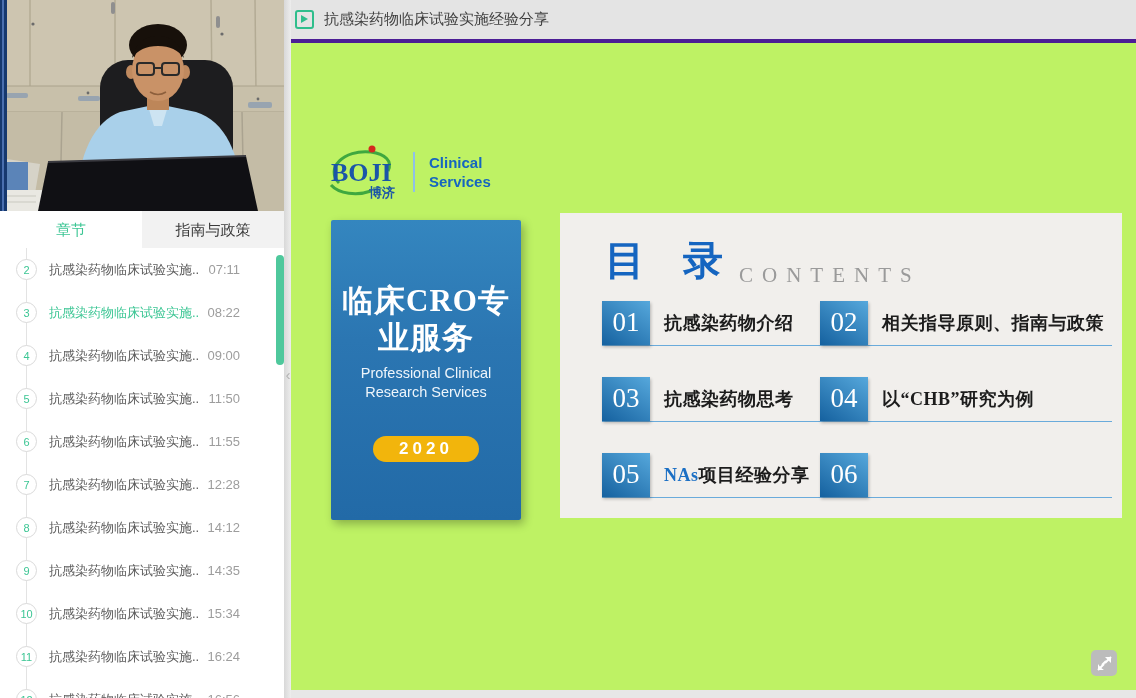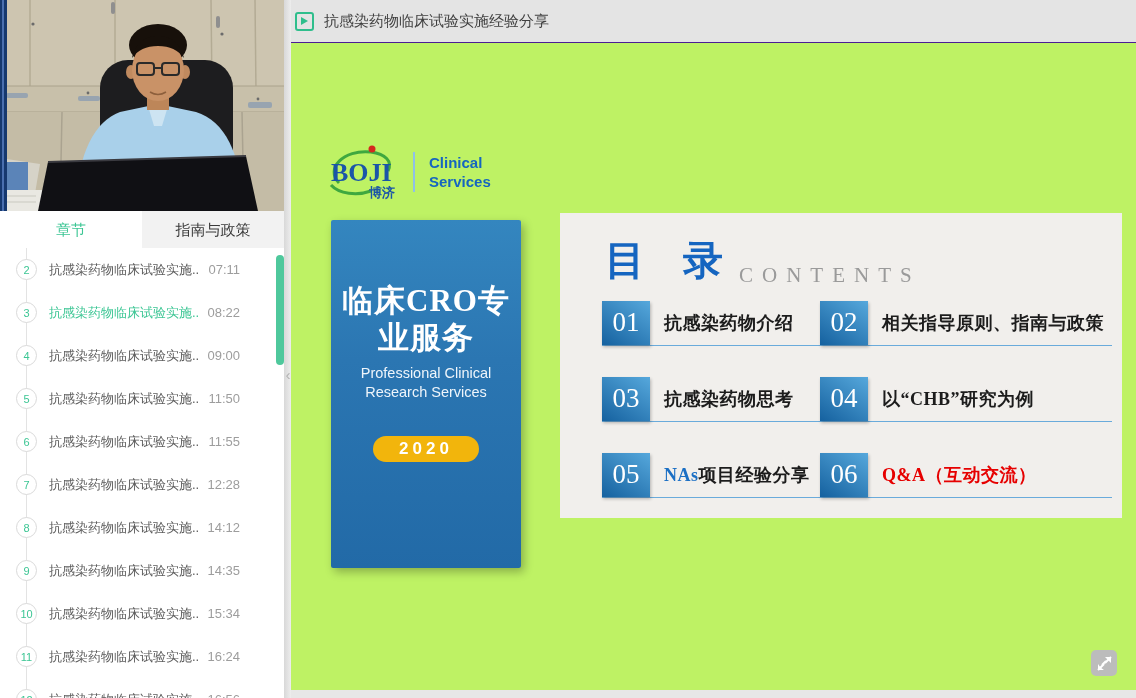--- a/index.html
+++ b/index.html
@@ -22,33 +22,33 @@
   .ch-title{margin-left:12px;font-size:13px;color:#5c5c5c;white-space:nowrap;overflow:hidden;max-width:150px;}
   .ch-row.active .ch-title{color:var(--accent-green);}
   .ch-time{margin-left:auto;margin-right:44px;font-size:13px;color:#9d9d9d;}
   .scroll-thumb{position:absolute;right:0;top:255px;width:8px;height:110px;background:#4fc89c;border-radius:4px;z-index:5;}
   
   .gutter{position:absolute;left:284px;top:0;width:7px;height:698px;background:linear-gradient(90deg,#d8d8d8,#ededed);}
   .collapse-btn{position:absolute;left:282px;top:366px;width:12px;height:18px;color:#b3b3b3;font-size:15px;line-height:18px;
     cursor:pointer;z-index:6;text-align:center;}
   
   .main{position:absolute;left:291px;top:0;right:0;bottom:0;}
-  .main-header{height:43px;background:#e4e4e4;display:flex;align-items:center;padding-left:4px;border-bottom:1px solid #4c1d95;box-sizing:border-box;}
+  .main-header{height:43px;background:#e4e4e4;display:flex;align-items:center;padding-left:4px;border-bottom:4px solid #4c1d95;box-sizing:border-box;}
   .play-icon{width:15px;height:15px;border:2px solid #2fbe8c;border-radius:3px;position:relative;flex:0 0 auto;}
   .play-icon::after{content:"";position:absolute;left:4px;top:3px;border-left:7px solid #2fbe8c;border-top:4.5px solid transparent;border-bottom:4.5px solid transparent;}
   .main-title{margin-left:10px;font-size:15px;color:#3f3f3f;}
   .slide{position:absolute;left:0;top:43px;right:0;bottom:8px;background:#bef264;overflow:hidden;}
   .bottom-bar{position:absolute;left:0;bottom:0;right:0;height:8px;background:#e7e7e7;}
   .scroll-nub{position:absolute;left:77px;bottom:0;width:20px;height:7px;border-radius:10px 10px 0 0;background:#ececec;border:1px solid #dcdcdc;border-bottom:none;}
   
   .logo-row{position:absolute;left:36px;top:100px;display:flex;align-items:center;}
   .logo-divider{width:2px;height:40px;background:#8fc0e8;margin:0 14px 0 10px;}
   .logo-services{color:var(--brand-blue);font-weight:bold;font-size:15px;line-height:19px;}
   
-  .book{position:absolute;left:40px;top:177px;width:190px;height:348px;background:linear-gradient(180deg,#3486bf 0%,#2b76b2 40%,#226aa7 100%);
+  .book{position:absolute;left:40px;top:177px;width:190px;height:300px;background:linear-gradient(180deg,#3486bf 0%,#2b76b2 40%,#226aa7 100%);
     box-shadow:3px 4px 10px rgba(0,0,0,.28);text-align:center;border-radius:2px;}
   .book-title{margin-top:62px;font-family:"Liberation Serif",serif;font-weight:600;font-size:31px;line-height:37px;color:#ffffff;letter-spacing:1px;}
   .book-sub{margin-top:8px;font-size:14.5px;line-height:19px;color:#eef5fb;font-weight:500;}
   .book-year{display:inline-block;margin-top:34px;padding:3px 26px;background:var(--gold);border-radius:14px;color:#fff;font-weight:bold;font-size:17px;letter-spacing:4px;}
   
   .contents{position:absolute;left:269px;top:170px;width:562px;height:305px;background:#f1efec;}
   .contents-heading{position:absolute;left:45px;top:20px;display:flex;align-items:flex-end;}
   .heading-cn{font-family:"Liberation Serif",serif;font-weight:bold;font-size:40px;color:var(--brand-blue);letter-spacing:14px;}
   .heading-en{font-family:"Liberation Serif",serif;font-size:21px;color:#9a9a9a;letter-spacing:9px;margin-left:2px;}
   .contents-grid{position:absolute;left:42px;right:10px;top:87px;display:grid;grid-template-columns:218px 1fr;row-gap:30px;}
@@ -274,21 +274,20 @@
     <div class="toc-label"><span>以“CHB”研究为例</span></div>
   </div>
 
   <div class="toc-item">
     <div class="toc-num">05</div>
     <div class="toc-label"><span style="color: rgb(27, 111, 196);">NAs</span><span>项目经验分享</span></div>
   </div>
 
   <div class="toc-item">
     <div class="toc-num">06</div>
-    <div class="toc-label"><span style="color: rgb(230, 0, 0); font-weight: bold;">Q&amp;A（互动交流）</span></div>
   </div>
 </div>
     </div>
 
 
     <div class="fullscreen-btn">
       <svg width="16" height="16" viewBox="0 0 16 16">
         <g stroke="#ffffff" stroke-width="2" fill="#ffffff">
           <line x1="6" y1="10" x2="10" y2="6"></line>
           <path d="M9 2 L15 2 L15 8 L12.5 5.5 L9 2 Z" stroke="none"></path>

